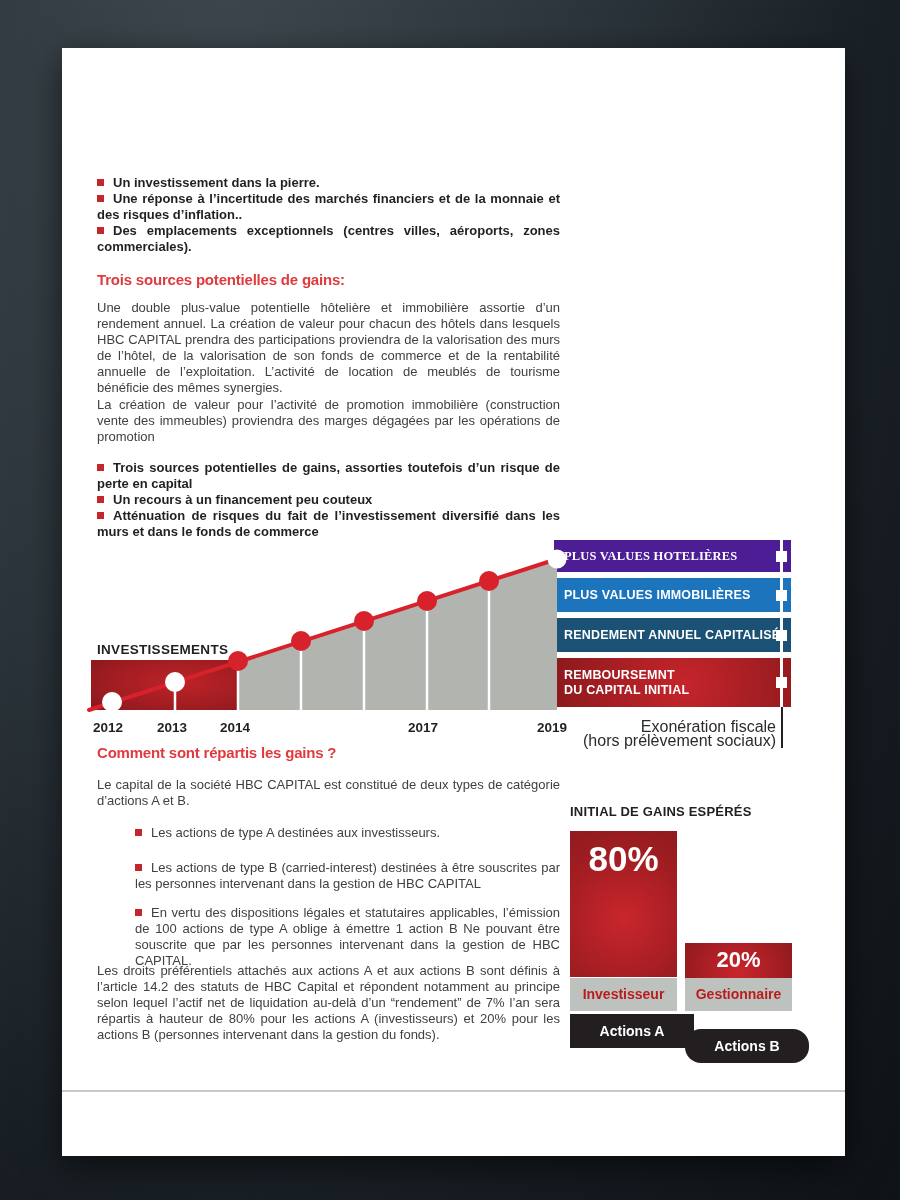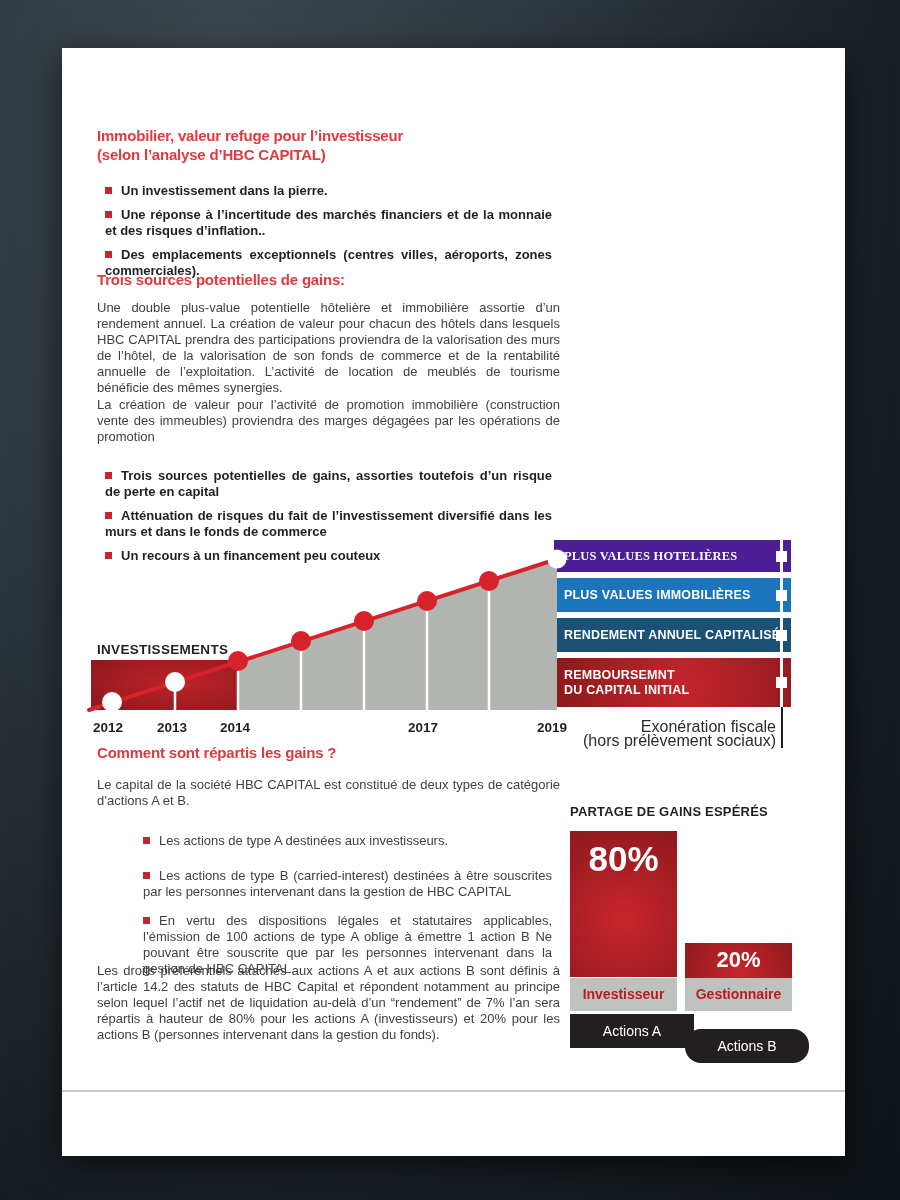--- a/index.html
+++ b/index.html
@@ -9,21 +9,21 @@
     font-family:"Liberation Sans", sans-serif;
   }
   .page{
     position:absolute;left:62px;top:48px;width:783px;height:1108px;
     background:#ffffff;box-shadow:0 10px 35px rgba(0,0,0,.6);
   }
   .abs{position:absolute;}
   .col{left:35px;width:463px;}
   .red-h{color:#e03a3e;font-weight:bold;font-size:15px;line-height:19px;letter-spacing:-0.2px;}
   .body-txt{color:#414042;font-size:13px;line-height:16px;text-align:justify;}
-  .bullets p{margin:8px;color:#231f20;font-size:13px;line-height:16px;font-weight:bold;text-align:justify;}
+  .bullets p{margin:0;color:#231f20;font-size:13px;line-height:16px;font-weight:bold;text-align:justify;}
   .bullets.plain p{font-weight:normal;color:#414042;padding-left:38px;}
   .sq{display:inline-block;width:7px;height:7px;background:#c2272e;margin-right:9px;vertical-align:1px;}
   
   .chart-svg{left:0;top:492px;width:520px;height:173px;z-index:8;pointer-events:none;}
   .invest-lbl{left:35px;top:594px;color:#231f20;font-size:13.5px;font-weight:bold;letter-spacing:.3px;}
   .esper-lbl{left:311px;top:590px;color:#3b3b3c;font-size:13.5px;font-weight:bold;line-height:18px;white-space:pre-line;}
   .years{top:672px;left:0;width:520px;height:18px;}
   .years span{position:absolute;transform:translateX(-50%);color:#231f20;font-weight:bold;font-size:13.5px;}
   .legend{left:492px;top:492px;width:237px;height:215px;z-index:2;}
   .legbar{position:absolute;left:0;width:237px;display:flex;align-items:center;padding-left:10px;box-sizing:border-box;
@@ -37,48 +37,44 @@
   .vline-black{left:718.5px;top:659px;width:2px;height:41px;background:#231f20;}
   .footnote{right:69px;top:672px;text-align:right;color:#2b2b2b;font-size:16px;line-height:14px;white-space:pre-line;}
   
   .share-title{left:508px;top:756px;color:#231f20;font-weight:bold;font-size:13px;letter-spacing:.2px;}
   .rbar{background:radial-gradient(circle at 50% 60%, #c9262c 0%, #a11d22 65%, #8e1b1f 100%);color:#fff;font-weight:bold;text-align:center;}
   .bar80{left:508px;top:783px;width:107px;height:146px;font-size:35px;padding-top:8px;box-sizing:border-box;}
   .bar20{left:623px;top:895px;width:107px;height:38px;font-size:22px;line-height:34px;
          background:radial-gradient(circle at 50% 80%, #c9262c 0%, #a11d22 70%, #8e1b1f 100%);}
   .holder{width:107px;height:33px;background:#bec2be;color:#b91c1c;font-weight:bold;font-size:14px;line-height:33px;text-align:center;}
   .hA{left:508px;top:930px;} .hB{left:623px;top:930px;}
-  .cls{width:124px;height:34px;background:#231f20;color:#fff;font-weight:normal;font-size:14px;line-height:34px;text-align:center;}
+  .cls{width:124px;height:34px;background:#231f20;color:#fff;font-weight:bold;font-size:14px;line-height:34px;text-align:center;}
   .cA{left:508px;top:966px;} .cB{left:623px;top:981px;border-radius:16px;}
   .sep{left:0;top:1042px;width:783px;height:2px;background:#c8c9c9;}
 </style>
 </head>
 <body>
 
 <div class="page">
 
-  <div class="abs col red-h" style="top:78px">
-    <div>Immobilier, valeur refuge pour l’investisseur</div>
-    <div>(selon l’analyse d’HBC CAPITAL)</div>
-  </div>
 
   <div class="abs col bullets" style="top:127px">
     <p><span class="sq"></span><span>Un investissement dans la pierre.</span></p>
     <p><span class="sq"></span><span>Une réponse à l’incertitude des marchés financiers et de la monnaie et des risques d’inflation..</span></p>
     <p><span class="sq"></span><span>Des emplacements exceptionnels (centres villes, aéroports, zones commerciales).</span></p>
   </div>
 
   <div class="abs col red-h" style="top:222px">Trois sources potentielles de gains:</div>
   <div class="abs col body-txt" style="top:252px">Une double plus-value potentielle hôtelière et immobilière assortie d’un rendement annuel. La création de valeur pour chacun des hôtels dans lesquels HBC CAPITAL prendra des participations proviendra de la valorisation des murs de l’hôtel, de la valorisation de son fonds de commerce et de la rentabilité annuelle de l’exploitation. L’activité de location de meublés de tourisme bénéficie des mêmes synergies.</div>
   <div class="abs col body-txt" style="top:349px">La création de valeur pour l’activité de promotion immobilière (construction vente des immeubles) proviendra des marges dégagées par les opérations de promotion</div>
 
   <div class="abs col bullets" style="top:412px">
     <p><span class="sq"></span><span>Trois sources potentielles de gains, assorties toutefois d’un risque de perte en capital</span></p>
+    <p><span class="sq"></span><span>Un recours à un financement peu couteux</span></p>
     <p><span class="sq"></span><span>Atténuation de risques du fait de l’investissement diversifié dans les murs et dans le fonds de commerce</span></p>
-    <p><span class="sq"></span><span>Un recours à un financement peu couteux</span></p>
   </div>
 
   <svg class="abs chart-svg" viewBox="0 0 520 173">
     <defs>
       <radialGradient id="gradRedBox" cx="60%" cy="45%" r="75%">
         <stop offset="0%" stop-color="#be2328"></stop>
         <stop offset="70%" stop-color="#9d1c21"></stop>
         <stop offset="100%" stop-color="#8b191d"></stop>
       </radialGradient>
     </defs>
@@ -138,21 +134,21 @@
   </div>
   <div class="abs col bullets plain" style="top:812px">
     <p><span class="sq"></span><span>Les actions de type B (carried-interest) destinées à être souscrites par les personnes intervenant dans la gestion de HBC CAPITAL</span></p>
   </div>
   <div class="abs col bullets plain" style="top:857px">
     <p><span class="sq"></span><span>En vertu des dispositions légales et statutaires applicables, l’émission de 100 actions de type A oblige à émettre 1 action B Ne pouvant être souscrite que par les personnes intervenant dans la gestion de HBC CAPITAL.</span></p>
   </div>
 
   <div class="abs col body-txt" style="top:915px">Les droits préférentiels attachés aux actions A et aux actions B sont définis à l’article 14.2 des statuts de HBC Capital et répondent notamment au principe selon lequel l’actif net de liquidation au-delà d’un “rendement” de 7% l’an sera répartis à hauteur de 80% pour les actions A (investisseurs) et 20% pour les actions B (personnes intervenant dans la gestion du fonds).</div>
 
-  <div class="abs share-title">PARTAGE DE GAINS ESPÉRÉS</div>
+  <div class="abs share-title">INITIAL DE GAINS ESPÉRÉS</div>
   <div class="abs rbar bar80">80%</div>
   <div class="abs rbar bar20">20%</div>
   <div class="abs holder hA">Investisseur</div>
   <div class="abs holder hB">Gestionnaire</div>
   <div class="abs cls cA">Actions A</div>
   <div class="abs cls cB">Actions B</div>
 
   <div class="abs sep"></div>
 </div>
 

